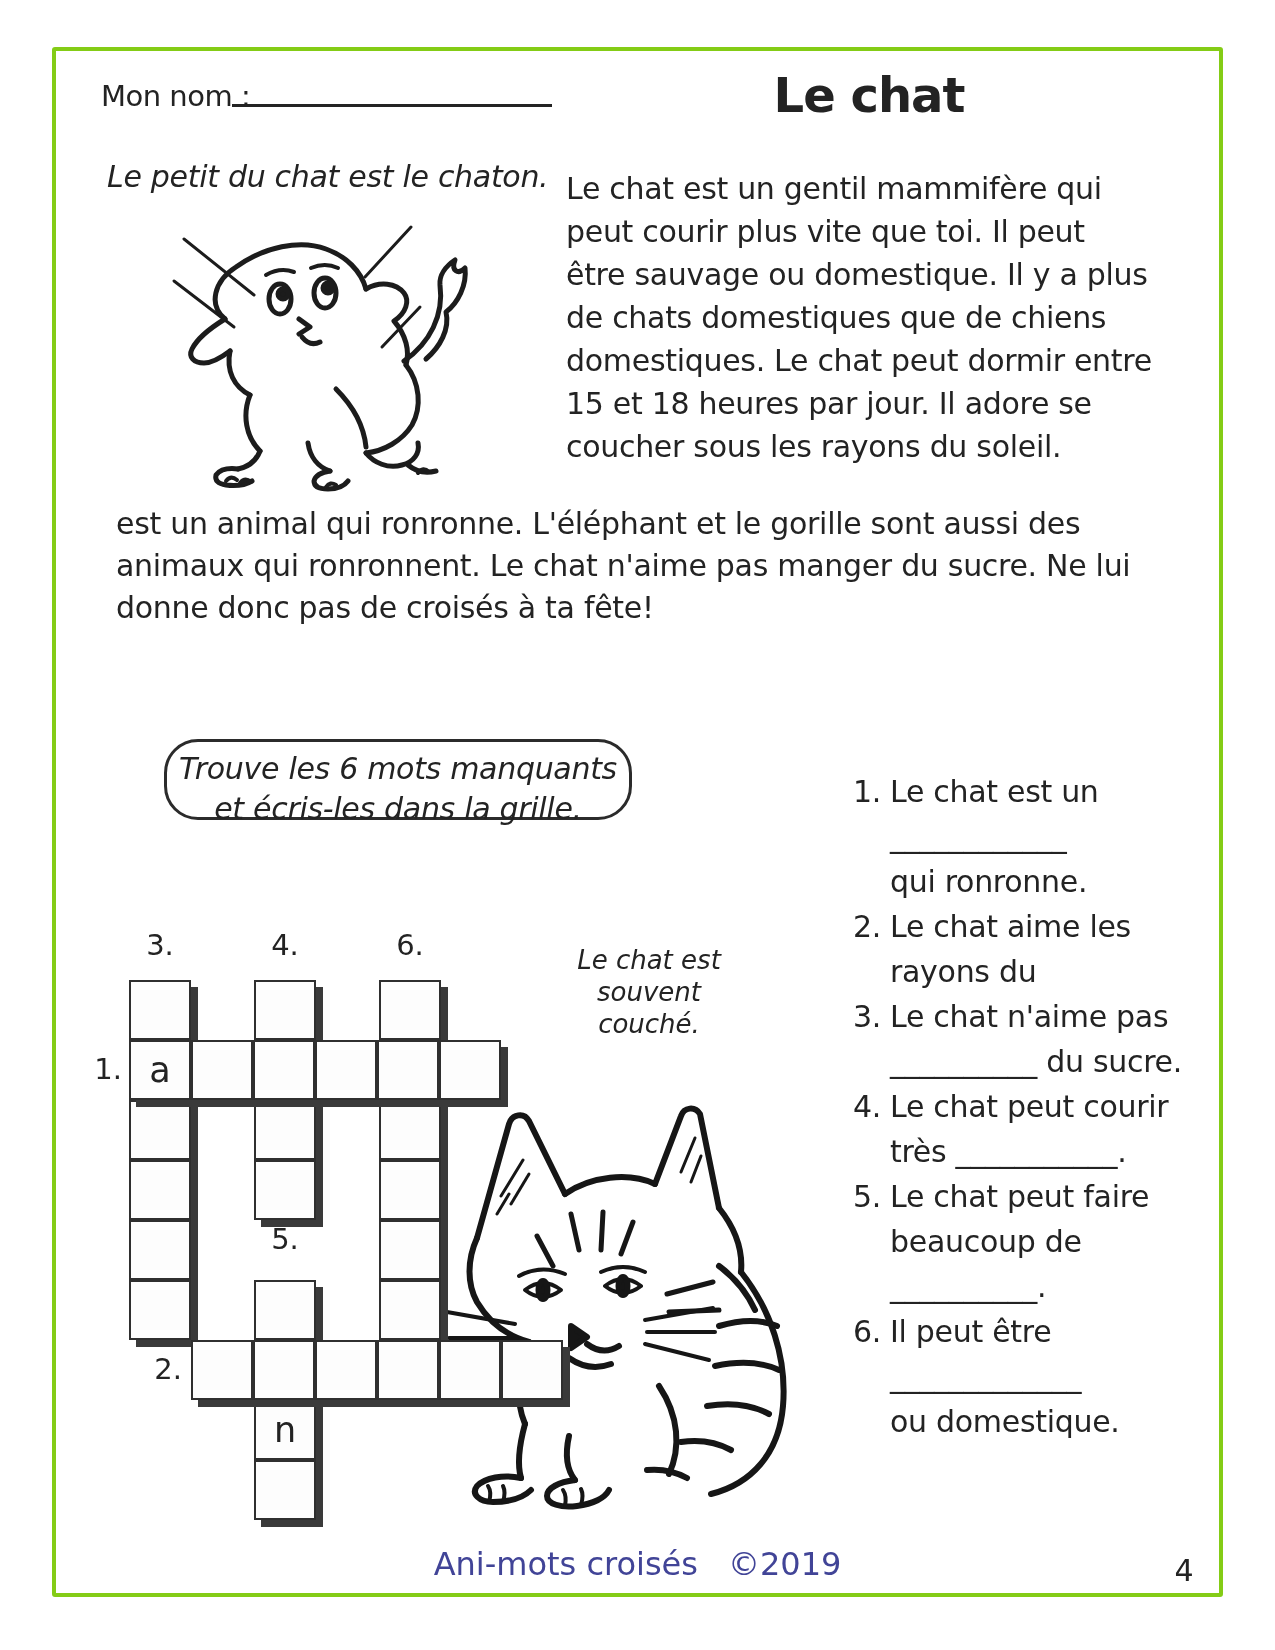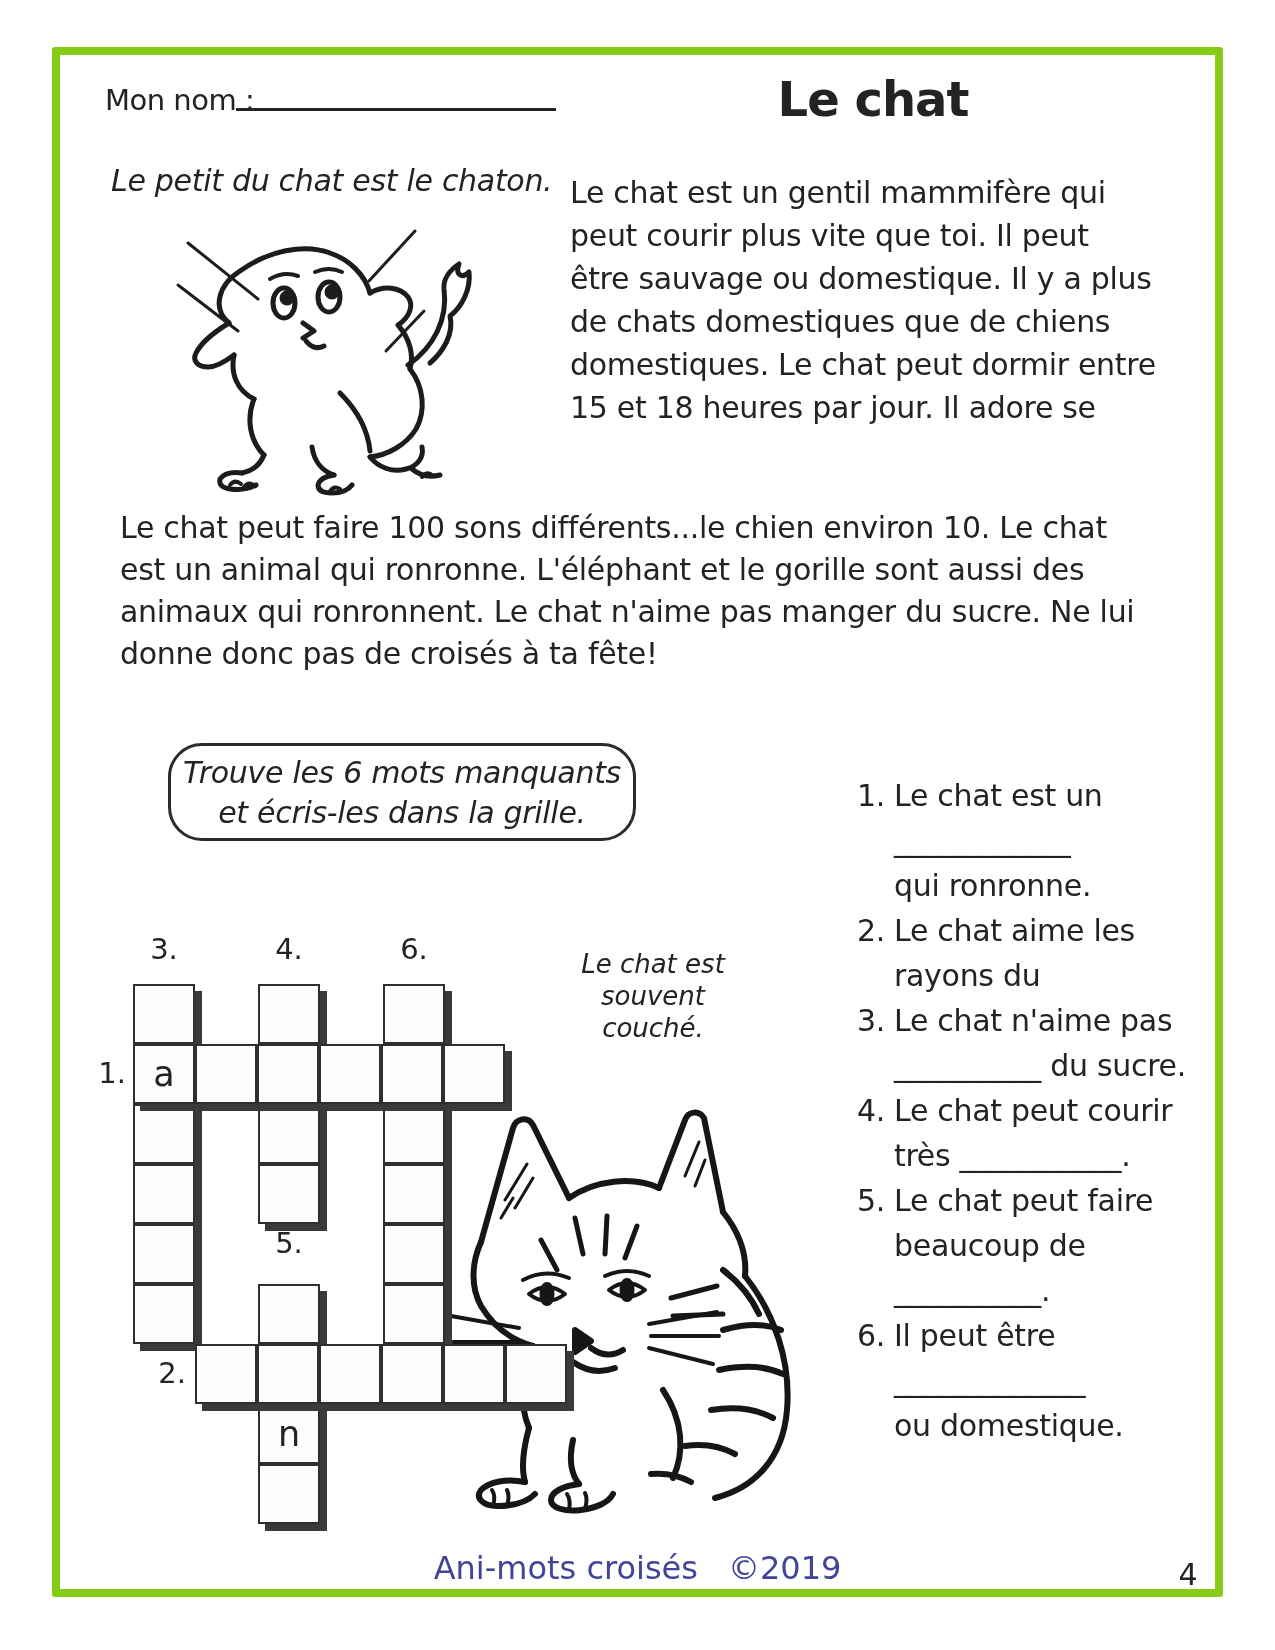--- a/index.html
+++ b/index.html
@@ -2,36 +2,36 @@
 <html><head>
 <meta charset="utf-8">
 <style>
   html,body{margin:0;padding:0;background:#ffffff;}
   .sheet{
     position:relative;width:1275px;height:1650px;background:#ffffff;
     font-family:"DejaVu Sans",sans-serif;color:#232323;overflow:hidden;
   }
   .frame{
     position:absolute;left:52px;top:47px;width:1171px;height:1550px;
-    border:8px solid #84cc16;border-radius:3px;box-sizing:border-box;background:#ffffff;
+    border:4px solid #84cc16;border-radius:3px;box-sizing:border-box;background:#ffffff;
   }
   .abs{position:absolute;}
   
   .name-label{left:45px;top:28px;font-size:29px;letter-spacing:-0.5px;}
   .name-line{left:176px;top:53px;width:320px;height:3px;background:#232323;}
   .page-title{left:648px;top:16px;width:330px;text-align:center;font-size:48px;font-weight:bold;letter-spacing:-1px;}
   
   .caption1{left:51px;top:108px;font-size:30px;font-style:italic;letter-spacing:-0.3px;}
   .para{font-size:30px;letter-spacing:-0.3px;}
   .para .pline{white-space:nowrap;}
   .para1{left:510px;top:116px;line-height:43px;}
   .para2{left:60px;top:452px;line-height:42px;}
   
   .bubble{
-    left:108px;top:688px;width:468px;height:98px;border:3.5px solid #2b2b2b;border-radius:34px;
+    left:108px;top:688px;width:468px;height:81px;border:3.5px solid #2b2b2b;border-radius:34px;
     background:#ffffff;box-sizing:border-box;text-align:center;padding-top:7px;
   }
   .bubble::after{
     content:"";position:absolute;inset:-3.5px;border:3.5px solid #2b2b2b;border-radius:34px;
     transform:translate(7px,7px);z-index:-1;
   }
   .bubble .bline{font-size:30px;font-style:italic;line-height:40px;letter-spacing:-0.3px;}
   
   .cw-block{position:absolute;background:#fdfdfd;box-shadow:7px 7px 0 0 #3a3a3a;display:flex;z-index:3;}
   .cw-v{flex-direction:column;width:62px;}
@@ -103,24 +103,24 @@
       </g>
     </svg>
 
     <div class="abs para para1">
       <div class="pline">Le chat est un gentil mammifère qui</div>
       <div class="pline">peut courir plus vite que toi. Il peut</div>
       <div class="pline">être sauvage ou domestique. Il y a plus</div>
       <div class="pline">de chats domestiques que de chiens</div>
       <div class="pline">domestiques. Le chat peut dormir entre</div>
       <div class="pline">15 et 18 heures par jour. Il adore se</div>
+      <div class="pline">coucher sous les rayons du soleil.</div>
     </div>
 
     <div class="abs para para2">
-      <div class="pline">Le chat peut faire 100 sons différents...le chien environ 10. Le chat</div>
       <div class="pline">est un animal qui ronronne.  L'éléphant et le gorille sont aussi des</div>
       <div class="pline">animaux qui ronronnent. Le chat n'aime pas manger du sucre. Ne lui</div>
       <div class="pline">donne donc pas de croisés à ta fête!</div>
     </div>
 
     <div class="abs bubble">
       <div class="bline">Trouve les 6 mots manquants</div>
       <div class="bline">et écris-les dans la grille.</div>
     </div>
 

